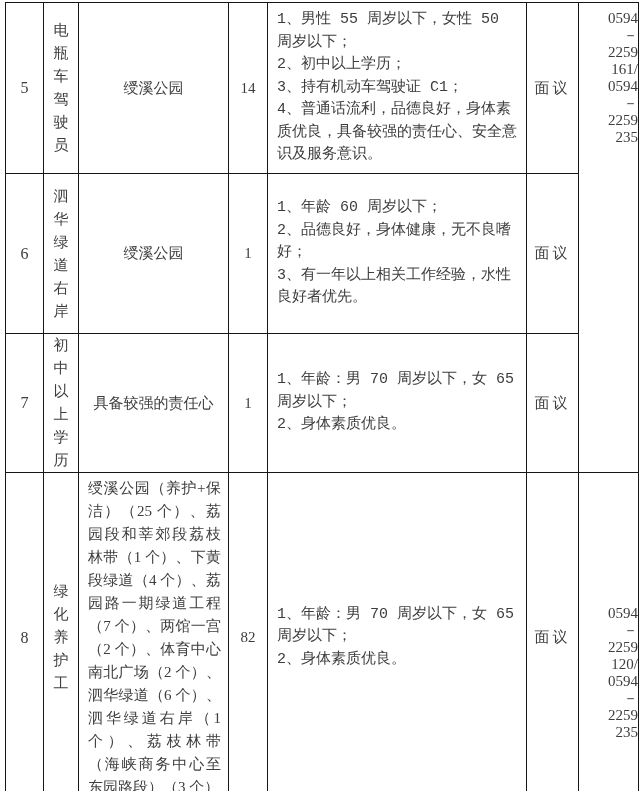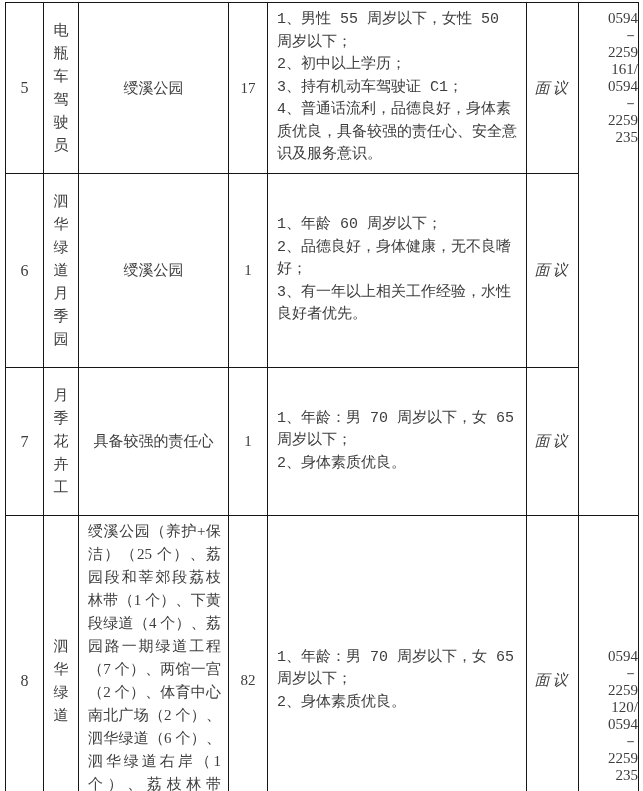--- a/index.html
+++ b/index.html
@@ -25,39 +25,39 @@
     font-size:15px;
     overflow:hidden;
   }
   tr.r5 { height:171px; }
   tr.r6 { height:160px; }
   tr.r7 { height:120px; }
   tr.r8 { height:330px; }
   tr.r9 { height:70px; }
   .num { font-size:16px; }
   .vtitle {
-    width:17px; margin:16px auto;
+    width:17px; margin:0 auto;
     word-break:break-all;
     line-height:23px;
   }
   .loc { line-height:23px; padding:0 2px; }
   .loc-long {
     text-align:justify;
     text-justify:inter-ideograph;
     line-height:23px;
     padding:3px 7px 3px 9px;
   }
   td.req { text-align:left; vertical-align:middle; }
   .req-text {
     white-space:pre-line;
     line-height:22.5px;
     padding:4px 6px 4px 9px;
     font-family:Liberation Mono, monospace;
   }
-  .salary { letter-spacing:3px;font-style:italic; }
+  .salary { letter-spacing:3px; }
   td.phone { vertical-align:middle; }
   td.phone-top { vertical-align:top; }
   .phone-text {
     white-space:pre-line;
     line-height:17px;
     text-align:right;
   }
   td.phone-top .phone-text { padding-top:7px; }
 </style>
 </head>
@@ -77,21 +77,21 @@
 
     <tbody>
         <tr class="r5">
       <td class="num">5</td>
       <td>
         <div class="vtitle">电瓶车驾驶员</div>
       </td>
       <td>
         <div class="loc">绶溪公园</div>
       </td>
-      <td>17</td>
+      <td>14</td>
       <td class="req">
         <div class="req-text">1、男性 55 周岁以下，女性 50 周岁以下；
 2、初中以上学历；
 3、持有机动车驾驶证 C1；
 4、普通话流利，品德良好，身体素质优良，具备较强的责任心、安全意识及服务意识。</div>
       </td>
       <td class="salary">面议</td>
       <td class="phone phone-top" rowspan="3">
         <div class="phone-text">0594
 －
@@ -100,54 +100,54 @@
 0594
 －
 2259
 235</div>
       </td>
     </tr>
 
     <tr class="r6">
       <td class="num">6</td>
       <td>
-        <div class="vtitle">泗华绿道月季园</div>
+        <div class="vtitle">泗华绿道右岸</div>
       </td>
       <td>
         <div class="loc">绶溪公园</div>
       </td>
       <td>1</td>
       <td class="req">
         <div class="req-text">1、年龄 60 周岁以下；
 2、品德良好，身体健康，无不良嗜好；
 3、有一年以上相关工作经验，水性良好者优先。</div>
       </td>
       <td class="salary">面议</td>
     </tr>
 
     <tr class="r7">
       <td class="num">7</td>
       <td>
-        <div class="vtitle">月季花卉工</div>
+        <div class="vtitle">初中以上学历</div>
       </td>
       <td>
         <div class="loc">具备较强的责任心</div>
       </td>
       <td>1</td>
       <td class="req">
         <div class="req-text">1、年龄：男 70 周岁以下，女 65 周岁以下；
 2、身体素质优良。</div>
       </td>
       <td class="salary">面议</td>
     </tr>
 
     <tr class="r8">
       <td class="num">8</td>
       <td>
-        <div class="vtitle">泗华绿道</div>
+        <div class="vtitle">绿化养护工</div>
       </td>
       <td>
         <div class="loc-long">绶溪公园（养护+保洁）（25 个）、荔园段和莘郊段荔枝林带（1 个）、下黄段绿道（4 个）、荔园路一期绿道工程（7 个）、两馆一宫（2 个）、体育中心南北广场（2 个）、泗华绿道（6 个）、泗华绿道右岸（1 个）、荔枝林带（海峡商务中心至东园路段）（3 个）</div>
       </td>
       <td>82</td>
       <td class="req">
         <div class="req-text">1、年龄：男 70 周岁以下，女 65 周岁以下；
 2、身体素质优良。</div>
       </td>
       <td class="salary">面议</td>

